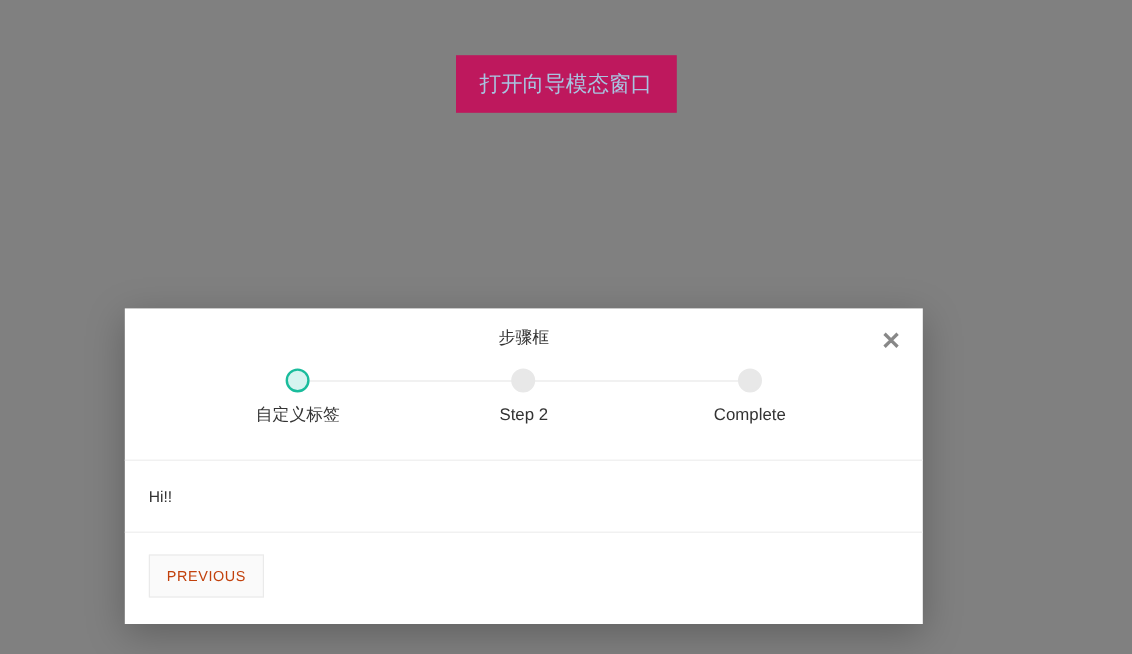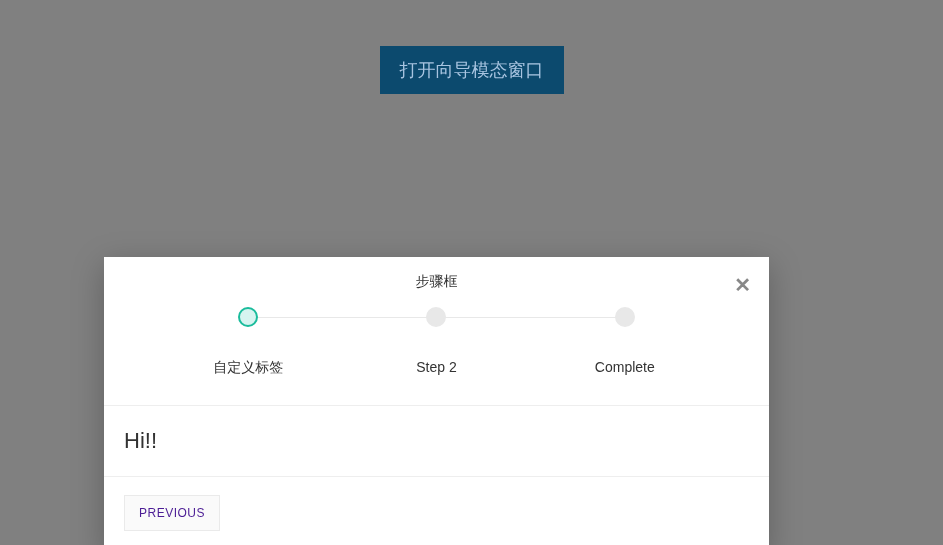--- a/index.html
+++ b/index.html
@@ -13,21 +13,21 @@
       width: 943px;
       height: 545px;
       position: relative;
       overflow: hidden;
     }
     .open-button {
       position: absolute;
       top: 46px;
       left: 50%;
       transform: translateX(-50%);
-      background: #0c4a6e;
+      background: #be185d;
       color: #a8c4e0;
       border: none;
       padding: 12px 20px;
       font-size: 18px;
       cursor: pointer;
       font-family: inherit;
     }
     .modal {
       position: absolute;
       top: 257px;
@@ -65,21 +65,20 @@
       align-items: flex-start;
       padding: 0 30px 18px;
       position: relative;
     }
     .step {
       display: flex;
       flex-direction: column;
       align-items: center;
       flex: 1;
       position: relative;
-      gap: 22px;
     }
     .step-dot {
       width: 20px;
       height: 20px;
       border-radius: 50%;
       background: #e8e8e8;
       border: 2px solid #e8e8e8;
       z-index: 2;
       position: relative;
     }
@@ -104,33 +103,33 @@
       font-size: 14px;
       color: #333;
       white-space: nowrap;
     }
     .modal-body {
       padding: 22px 20px;
       border-top: 1px solid #eee;
       border-bottom: 1px solid #eee;
     }
     .body-text {
-      font-size: 22px;
+      font-size: 13px;
       color: #333;
     }
     .modal-footer {
       padding: 18px 20px 22px;
       display: flex;
       justify-content: space-between;
       align-items: center;
     }
     .prev-btn {
       background: #fafafa;
       border: 1px solid #eaeaea;
-      color: #4c1d95;
+      color: #c2410c;
       padding: 10px 14px;
       font-size: 12px;
       letter-spacing: 0.5px;
       cursor: pointer;
       font-family: inherit;
     }
     .next-btn {
       background: #1abc9c;
       border: none;
       color: #fff;

